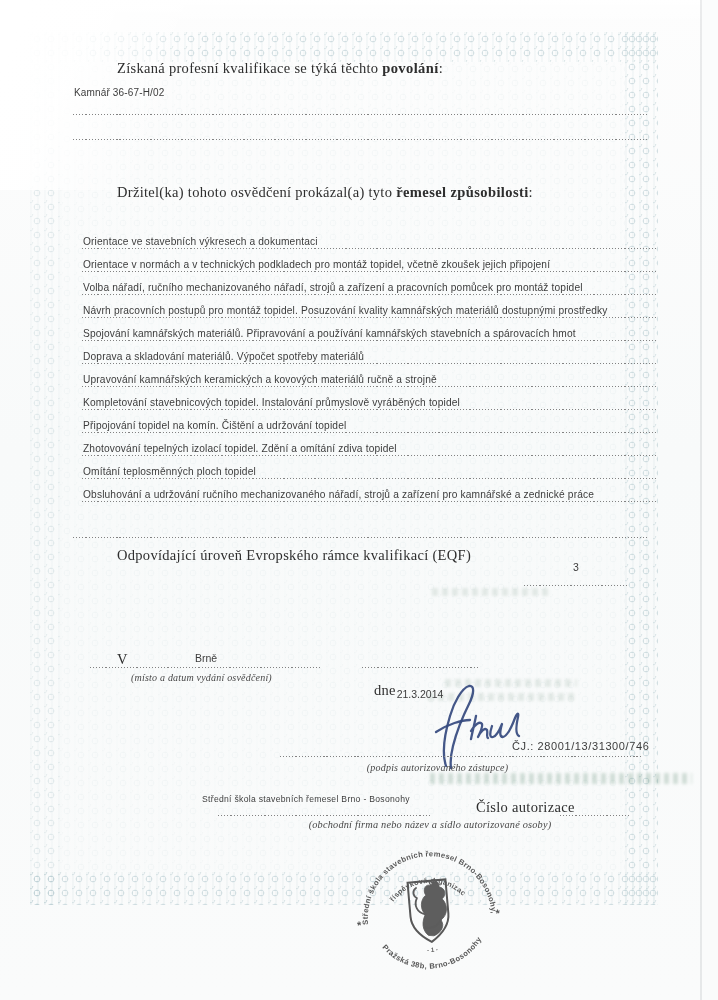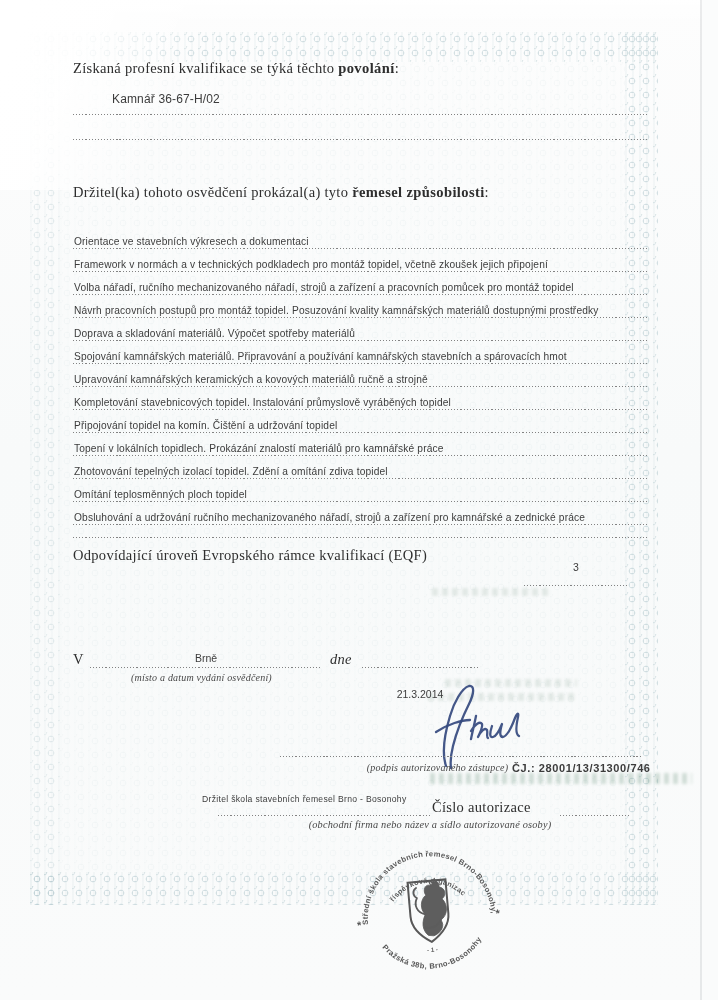--- a/index.html
+++ b/index.html
@@ -13,27 +13,27 @@
   
   .gpat{
     background-image:
       radial-gradient(circle at 7px 7px, rgba(148,178,186,0) 2.1px, rgba(148,178,186,.50) 2.6px, rgba(148,178,186,0) 3.8px),
       radial-gradient(circle at 0px 0px, rgba(148,178,186,0) 2.1px, rgba(148,178,186,.38) 2.6px, rgba(148,178,186,0) 3.8px),
       linear-gradient(90deg, rgba(160,190,196,.10) 0 2px, rgba(160,190,196,0) 2px 7px);
     background-size:14px 14px,14px 14px,7px 7px;
   }
   .band{opacity:.85;}
   .interior{opacity:.16;}
-  .heading{font-size:14.5px;letter-spacing:.3px;color:#2e2e2e;}
+  .heading{font-size:14.5px;letter-spacing:.3px;color:#2e2e2e;margin-left:44px;}
   .heading b{letter-spacing:.4px;}
   .dotrow{position:relative;}
   .occ-list .dotrow{height:25px;}
   .comp-list .dotrow{height:23px;}
   .rowtext{position:absolute;left:1px;bottom:2.5px;font-size:10.2px;letter-spacing:.15px;color:#3c3c3c;white-space:nowrap;}
-  .occ-list .rowtext{font-size:12px;bottom:9px;margin-left:38px;}
+  .occ-list .rowtext{font-size:10px;bottom:17px;}
   .dotfill{position:absolute;left:0;right:0;bottom:0;height:1.4px;
     background:repeating-linear-gradient(90deg,#828282 0 1.1px,transparent 1.1px 3.1px);}
   .dotseg{position:absolute;height:1.4px;
     background:repeating-linear-gradient(90deg,#828282 0 1.1px,transparent 1.1px 3.1px);}
   .cap{font-style:italic;font-size:10px;color:#474747;letter-spacing:.2px;text-align:center;}
   .scan-wedge{left:0;top:0;width:380px;height:190px;
     background:linear-gradient(112deg,#ffffff 6%,rgba(255,255,255,.9) 22%,rgba(255,255,255,0) 48%);}
   .scan-top{left:0;top:0;width:718px;height:26px;background:linear-gradient(180deg,rgba(255,255,255,.95),rgba(255,255,255,0));}
   .edge-line{left:700px;top:0;width:1.5px;height:1000px;background:rgba(110,120,126,.14);}
   .edge-right{left:702px;top:0;width:16px;height:1000px;background:rgba(250,251,251,.8);}
@@ -72,59 +72,55 @@
       <span class="dotfill"></span>
     </div>
       <div class="dotrow">
       <span class="rowtext"></span>
       <span class="dotfill"></span>
     </div>
     </div>
 
   <div class="abs heading" style="left:73px;top:184px;"><span>Držitel(ka) tohoto osvědčení prokázal(a) tyto </span><b>řemesel způsobilosti</b><span>:</span></div>
 
-  <div class="abs comp-list sans" style="left:73px;top:226px;width:574px;text-decoration:underline;">
+  <div class="abs comp-list sans" style="left:82px;top:226px;width:574px;text-decoration:underline;">
       <div class="dotrow">
       <span class="rowtext">Orientace ve stavebních výkresech a dokumentaci</span>
       <span class="dotfill"></span>
     </div>
       <div class="dotrow">
-      <span class="rowtext">Framework v normách a v technických podkladech pro montáž topidel, včetně zkoušek jejich připojení</span>
+      <span class="rowtext">Orientace v normách a v technických podkladech pro montáž topidel, včetně zkoušek jejich připojení</span>
       <span class="dotfill"></span>
     </div>
       <div class="dotrow">
       <span class="rowtext">Volba nářadí, ručního mechanizovaného nářadí, strojů a zařízení a pracovních pomůcek pro montáž topidel</span>
       <span class="dotfill"></span>
     </div>
       <div class="dotrow">
       <span class="rowtext">Návrh pracovních postupů pro montáž topidel. Posuzování kvality kamnářských materiálů dostupnými prostředky</span>
       <span class="dotfill"></span>
     </div>
       <div class="dotrow">
-      <span class="rowtext">Doprava a skladování materiálů. Výpočet spotřeby materiálů</span>
+      <span class="rowtext">Spojování kamnářských materiálů. Připravování a používání kamnářských stavebních a spárovacích hmot</span>
       <span class="dotfill"></span>
     </div>
       <div class="dotrow">
-      <span class="rowtext">Spojování kamnářských materiálů. Připravování a používání kamnářských stavebních a spárovacích hmot</span>
+      <span class="rowtext">Doprava a skladování materiálů. Výpočet spotřeby materiálů</span>
       <span class="dotfill"></span>
     </div>
       <div class="dotrow">
       <span class="rowtext">Upravování kamnářských keramických a kovových materiálů ručně a strojně</span>
       <span class="dotfill"></span>
     </div>
       <div class="dotrow">
       <span class="rowtext">Kompletování stavebnicových topidel. Instalování průmyslově vyráběných topidel</span>
       <span class="dotfill"></span>
     </div>
       <div class="dotrow">
       <span class="rowtext">Připojování topidel na komín. Čištění a udržování topidel</span>
-      <span class="dotfill"></span>
-    </div>
-      <div class="dotrow">
-      <span class="rowtext">Topení v lokálních topidlech. Prokázání znalostí materiálů pro kamnářské práce</span>
       <span class="dotfill"></span>
     </div>
       <div class="dotrow">
       <span class="rowtext">Zhotovování tepelných izolací topidel. Zdění a omítání zdiva topidel</span>
       <span class="dotfill"></span>
     </div>
       <div class="dotrow">
       <span class="rowtext">Omítání teplosměnných ploch topidel</span>
       <span class="dotfill"></span>
     </div>
@@ -135,35 +131,35 @@
     </div>
   <div class="abs dotseg" style="left:73px;top:537px;width:574px;"></div>
 
   <div class="abs heading" style="left:73px;top:547px;">Odpovídající úroveň Evropského rámce kvalifikací (EQF)</div>
   <div class="abs sans" style="left:524px;top:561px;width:104px;text-align:center;font-size:10.5px;color:#3c3c3c;">3</div>
   <div class="abs dotseg" style="left:524px;top:585px;width:104px;"></div>
 
   <div class="abs heading" style="left:73px;top:651px;">V</div>
   <div class="abs sans" style="left:90px;top:652px;width:232px;text-align:center;font-size:10.5px;color:#3c3c3c;">Brně</div>
   <div class="abs dotseg" style="left:90px;top:667px;width:232px;"></div>
-  <div class="abs heading" style="left:330px;top:651px;font-style:italic;">dne</div>
+  <div class="abs heading" style="left:330px;top:682px;">dne</div>
   <div class="abs sans" style="left:362px;top:688px;width:116px;text-align:center;font-size:10.5px;color:#3c3c3c;">21.3.2014</div>
   <div class="abs dotseg" style="left:362px;top:667px;width:116px;"></div>
   <div class="abs cap" style="left:89px;top:672px;width:225px;">(místo a datum vydání osvědčení)</div>
 
   <svg class="abs" style="left:412px;top:676px;" width="130" height="95" viewBox="0 0 130 95">
     <path class="sig" d="M34,90 C30,78 32,60 38,40 C42,26 50,12 57,10 C63,9 62,18 57,28 C50,42 44,58 41,70 C39,78 38,85 39,92"></path>
     <path class="sig" d="M24,56 C36,48 50,44 58,44"></path>
     <path class="sig" d="M64,40 C62,50 60,58 59,63 M59,55 C63,48 68,45 70,48 C71,51 68,57 66,61 C69,55 73,51 75,54 C76,57 74,61 76,62 M80,50 C78,56 77,62 81,61 C85,60 88,53 90,48 C88,55 87,61 91,61 C95,60 100,50 103,42 C105,37 107,36 106,41 C104,50 103,58 107,60"></path>
   </svg>
   <div class="abs dotseg" style="left:280px;top:756px;width:362px;"></div>
   <div class="abs cap" style="left:350px;top:762px;width:175px;">(podpis autorizovaného zástupce)</div>
 
-  <div class="abs sans" style="left:512px;top:762px;font-size:11px;letter-spacing:.6px;color:#3c3c3c;font-weight:bold;">ČJ.: 28001/13/31300/746</div>
-  <div class="abs sans" style="left:202px;top:794px;font-size:8.6px;letter-spacing:.3px;color:#3c3c3c;">Držitel škola stavebních řemesel Brno - Bosonohy</div>
+  <div class="abs sans" style="left:512px;top:740px;font-size:11px;letter-spacing:.6px;color:#3c3c3c;">ČJ.: 28001/13/31300/746</div>
+  <div class="abs sans" style="left:202px;top:794px;font-size:8.6px;letter-spacing:.3px;color:#3c3c3c;">Střední škola stavebních řemesel Brno - Bosonohy</div>
   <div class="abs dotseg" style="left:218px;top:815px;width:214px;"></div>
   <div class="abs heading" style="left:432px;top:799px;">Číslo autorizace</div>
   <div class="abs dotseg" style="left:560px;top:815px;width:70px;"></div>
   <div class="abs cap" style="left:280px;top:819px;width:300px;font-size:10.3px;text-align:center;">(obchodní firma nebo název a sídlo autorizované osoby)</div>
 
   <svg class="abs" style="left:344px;top:831px;transform:rotate(-5deg);" width="170" height="158" viewBox="0 0 170 158" xmlns="http://www.w3.org/2000/svg" xmlns:xlink="http://www.w3.org/1999/xlink">
     <defs>
       <path id="arcTop" d="M25,103 A62,62 0 1 1 145,103"></path>
       <path id="arcMid" d="M50,68 A46,46 0 0 1 120,68"></path>
       <path id="arcBot" d="M28,100 A62,62 0 0 0 142,100"></path>

